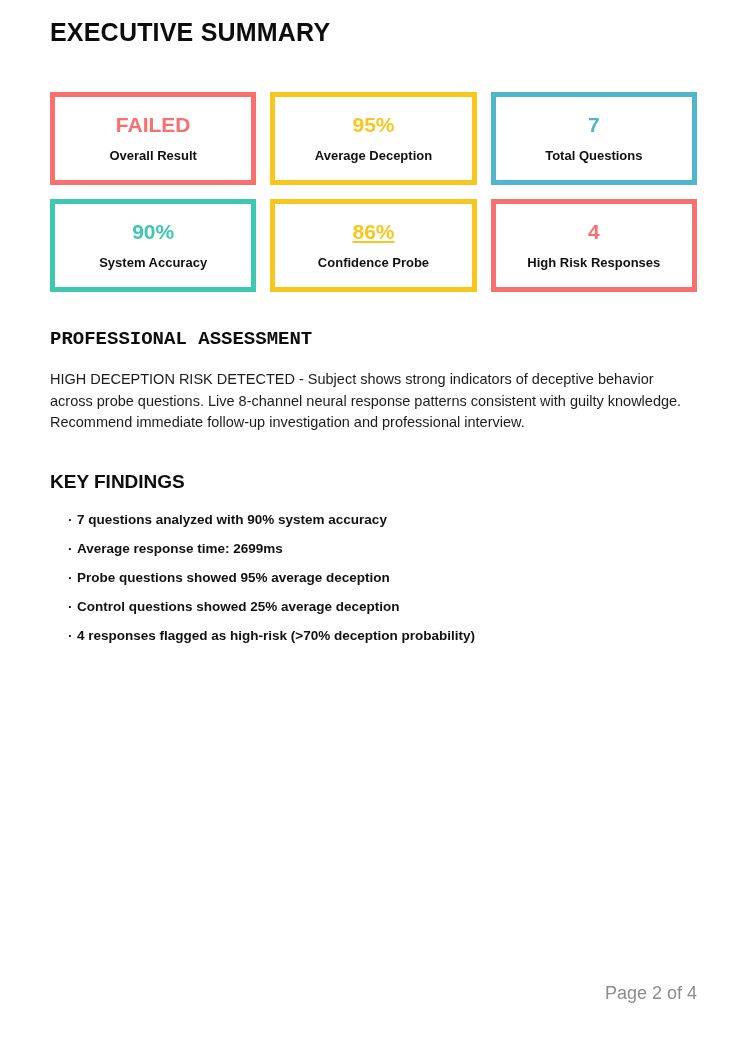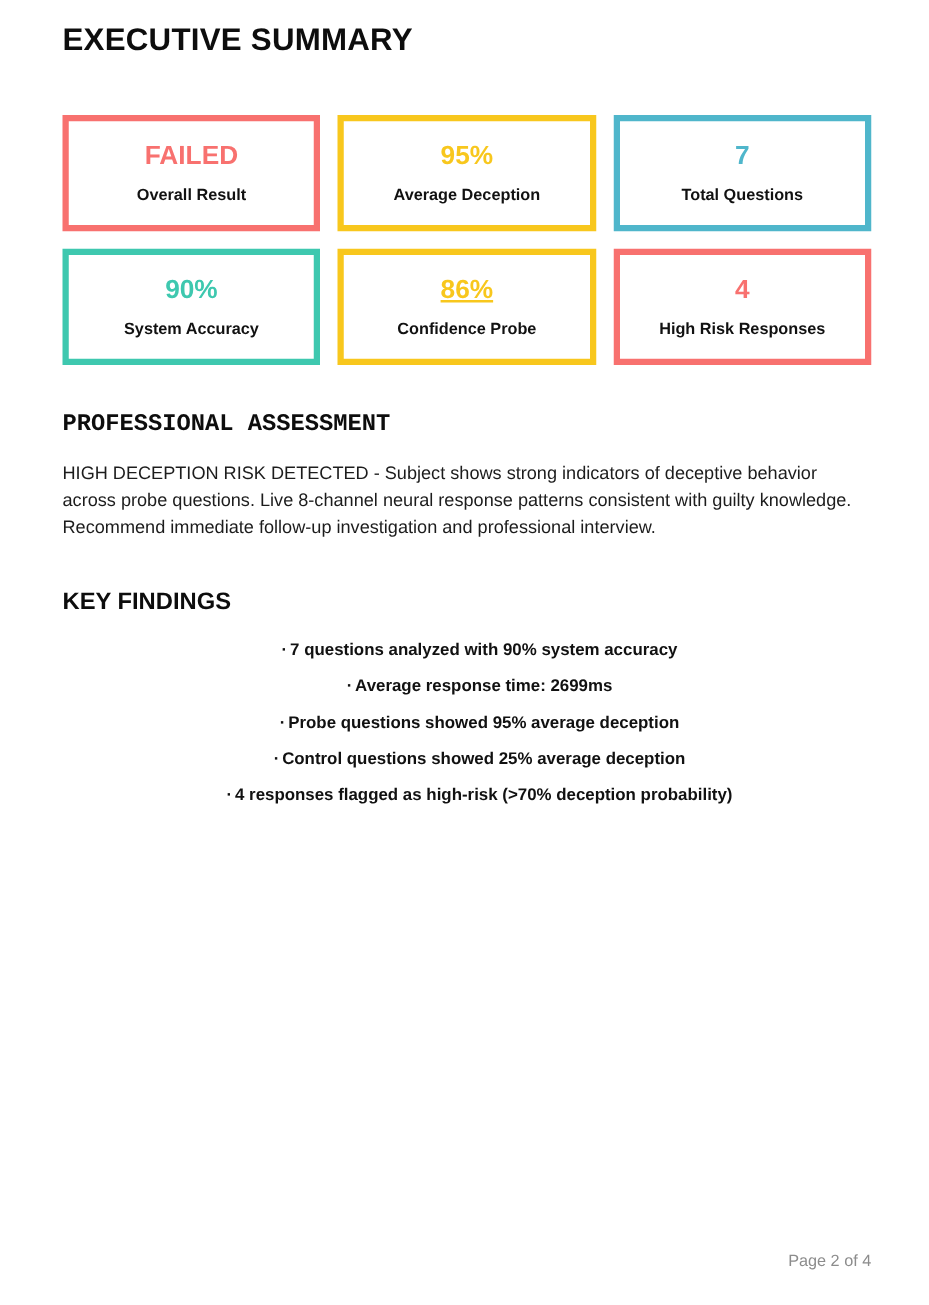--- a/index.html
+++ b/index.html
@@ -63,39 +63,38 @@
     line-height: 21.5px;
     font-weight: normal;
     color: #1c1c1c;
     max-width: 648px;
   }
   .findings-heading { margin-top: 37px; }
   .findings-list {
     list-style: none;
     margin: 20px 0 0 0;
     padding: 0 0 0 18px;
-    text-align: center;
   }
   .findings-list li {
     font-size: 13.5px;
     font-weight: bold;
     color: #111111;
     margin-bottom: 15px;
     line-height: 14px;
   }
   .findings-list .dot {
     display: inline-block;
     width: 9px;
     font-weight: bold;
   }
   .page-footer {
     position: absolute;
     right: 46px;
-    bottom: 28px;
-    font-size: 13px;
+    bottom: 40px;
+    font-size: 18px;
     color: #8c8c8c;
   }
 </style>
 </head>
 <body>
 
 <div class="page">
 
   <h1 class="page-title">EXECUTIVE SUMMARY</h1>
 

